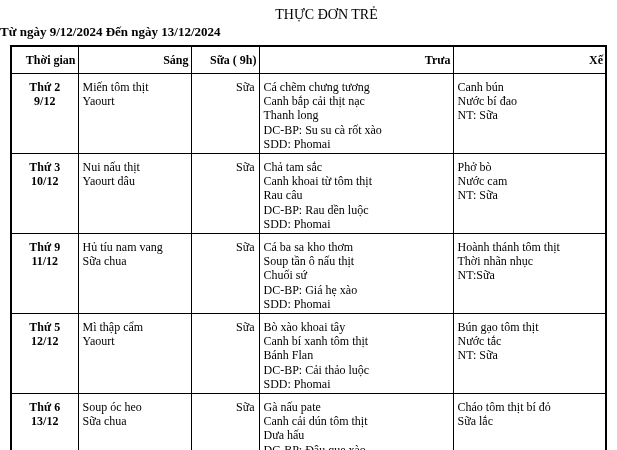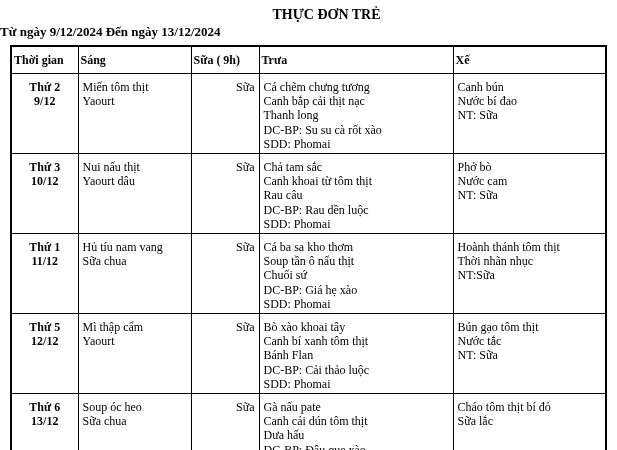--- a/index.html
+++ b/index.html
@@ -11,21 +11,21 @@
     font-family: "Liberation Serif", "DejaVu Serif", serif;
     color: #000;
     overflow: hidden;
   }
   .doc-title {
     position: absolute;
     top: 7px;
     left: 0;
     width: 617px;
     text-align: center;
-    font-weight: bold;
+    font-weight: normal;
     font-size: 14px;
     line-height: 16px;
     padding-left: 36px;
   }
   .doc-subtitle {
     position: absolute;
     top: 24px;
     left: 0;
     width: 617px;
     text-align: left;
@@ -44,21 +44,21 @@
   }
   .menu th, .menu td {
     border: 1.5px solid #000;
     vertical-align: top;
     font-size: 12px;
     line-height: 14.4px;
     padding: 6px 4px 1px 4px;
   }
   .menu th {
     font-weight: bold;
-    text-align: left;
+    text-align: right;
     vertical-align: middle;
     height: 27px;
     padding: 2px 2px;
   }
   .menu td { height: 72px; }
   td.day {
     font-weight: bold;
     text-align: center;
   }
   td.milk { text-align: right; }
@@ -137,21 +137,21 @@
           <div>SDD: Phomai</div>
         </td>
         <td>
           <div>Phở bò</div>
           <div>Nước cam</div>
           <div>NT: Sữa</div>
         </td>
       </tr>
       <tr>
         <td class="day">
-          <div>Thứ 1</div>
+          <div>Thứ 9</div>
           <div>11/12</div>
         </td>
         <td>
           <div>Hủ tíu nam vang</div>
           <div>Sữa chua</div>
         </td>
         <td class="milk">
           <div>Sữa</div>
         </td>
         <td>

